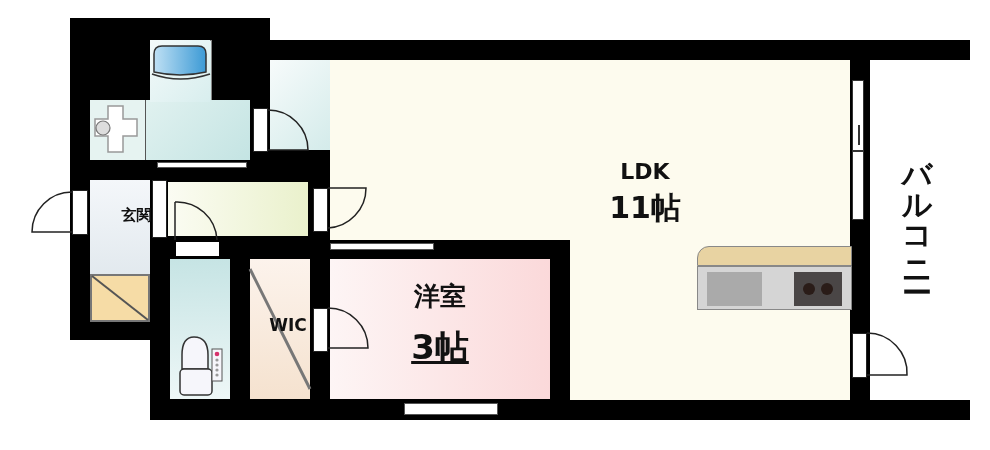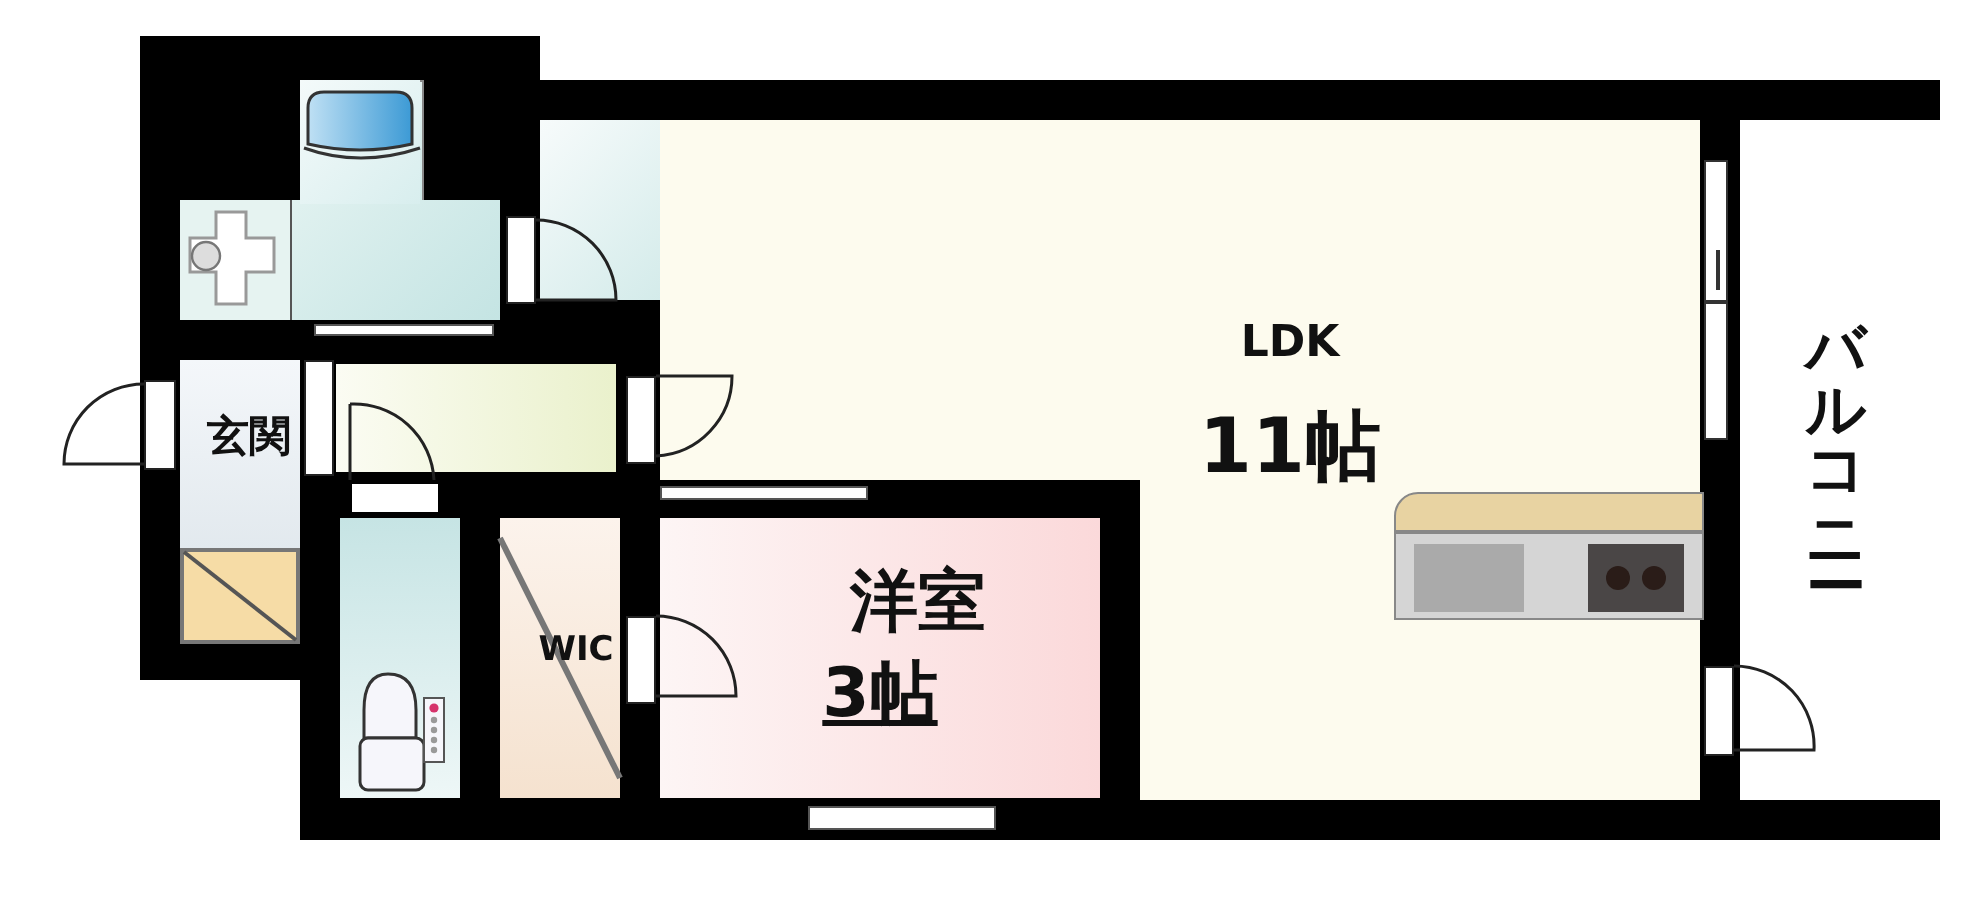--- a/index.html
+++ b/index.html
@@ -65,21 +65,21 @@
 <svg style="left:268px;top:108px" width="44" height="46">
   <path d="M0,2 A40,40 0 0 1 40,42 L0,42" fill="none" stroke="#222" stroke-width="1.5"></path>
 </svg>
 
 <div class="room" style="left:90px;top:180px;width:60px;height:95px;background:linear-gradient(180deg,#f4f7fa,#e2e9ee);"></div>
 <div class="room" style="left:90px;top:274px;width:60px;height:48px;background:#f6dca6;border:2px solid #777;box-sizing:border-box;">
   <svg style="left:0;top:0" width="56" height="44">
       <line x1="0" y1="0" x2="56" y2="44" stroke="#555" stroke-width="2"></line>
     </svg>
 </div>
-<div class="label" style="left:88px;top:207px;width:73px;font-size:21px;">玄関</div>
+<div class="label" style="left:88px;top:207px;width:73px;font-size:15px;padding-left:12px;">玄関</div>
 
 <div class="door-leaf" style="left:72px;top:190px;width:16px;height:45px;"></div>
 <svg style="left:30px;top:190px" width="44" height="48">
   <path d="M42,2 A40,40 0 0 0 2,42 L42,42" fill="none" stroke="#222" stroke-width="1.5"></path>
 </svg>
 
 <div class="room" style="left:168px;top:182px;width:140px;height:54px;background:linear-gradient(90deg,#fbfcf3,#eaf1cc);"></div>
 <div class="door-leaf" style="left:152px;top:180px;width:15px;height:58px;"></div>
 <svg style="left:173px;top:200px" width="50" height="44">
   <path d="M2,2 A40,40 0 0 1 44,40" fill="none" stroke="#222" stroke-width="1.5"></path>
@@ -99,33 +99,33 @@
   <circle cx="39" cy="40" r="1.6" fill="#999"></circle>
 </svg>
 
 <div class="room" style="left:250px;top:259px;width:60px;height:140px;background:linear-gradient(180deg,#fcf3ec,#f5e2cf);"></div>
 <svg style="left:250px;top:259px" width="60" height="140">
     <line x1="0" y1="10" x2="60" y2="130" stroke="#777" stroke-width="3"></line>
   </svg>
 <div class="label" style="left:250px;top:316px;width:76px;font-size:17px;">WIC</div>
 
 <div class="room" style="left:330px;top:259px;width:220px;height:140px;background:linear-gradient(90deg,#fdf5f5,#fbd9da);"></div>
-<div class="label" style="left:389px;top:282px;width:140px;font-size:34px;">洋室</div>
+<div class="label" style="left:370px;top:282px;width:140px;font-size:26px;">洋室</div>
 <div class="label" style="left:370px;top:328px;width:140px;font-size:34px;text-decoration:underline;">3帖</div>
 <div class="door-leaf" style="left:313px;top:308px;width:15px;height:44px;"></div>
 <svg style="left:328px;top:306px" width="44" height="46">
   <path d="M0,2 A40,40 0 0 1 40,42 L0,42" fill="none" stroke="#222" stroke-width="1.5"></path>
 </svg>
 <div class="slide" style="left:330px;top:243px;width:104px;height:7px;"></div>
 <div class="slide" style="left:404px;top:403px;width:94px;height:12px;"></div>
 
 <div class="room" style="left:330px;top:60px;width:520px;height:180px;background:#fdfbee;"></div>
 <div class="room" style="left:570px;top:230px;width:280px;height:170px;background:#fdfbee;"></div>
 <div class="label" style="left:580px;top:160px;width:130px;font-size:22px;">LDK</div>
-<div class="label" style="left:580px;top:202px;width:130px;font-size:38px;">11帖</div>
+<div class="label" style="left:580px;top:191px;width:130px;font-size:30px;">11帖</div>
 
 <div class="door-leaf" style="left:313px;top:188px;width:15px;height:44px;"></div>
 <svg style="left:328px;top:186px" width="44" height="46">
   <path d="M0,2 H38 A40,40 0 0 1 0,42" fill="none" stroke="#222" stroke-width="1.5"></path>
 </svg>
 
 <div class="abs" style="left:697px;top:246px;width:155px;height:20px;background:#e8d3a2;border:1px solid #888;border-radius:12px 0 0 0;box-sizing:border-box;"></div>
 <div class="abs" style="left:697px;top:266px;width:155px;height:44px;background:#d5d5d5;border:1px solid #888;box-sizing:border-box;"></div>
 <div class="abs" style="left:707px;top:272px;width:55px;height:34px;background:#aaaaaa;"></div>
 <div class="abs" style="left:794px;top:272px;width:48px;height:34px;background:#4a4646;">

